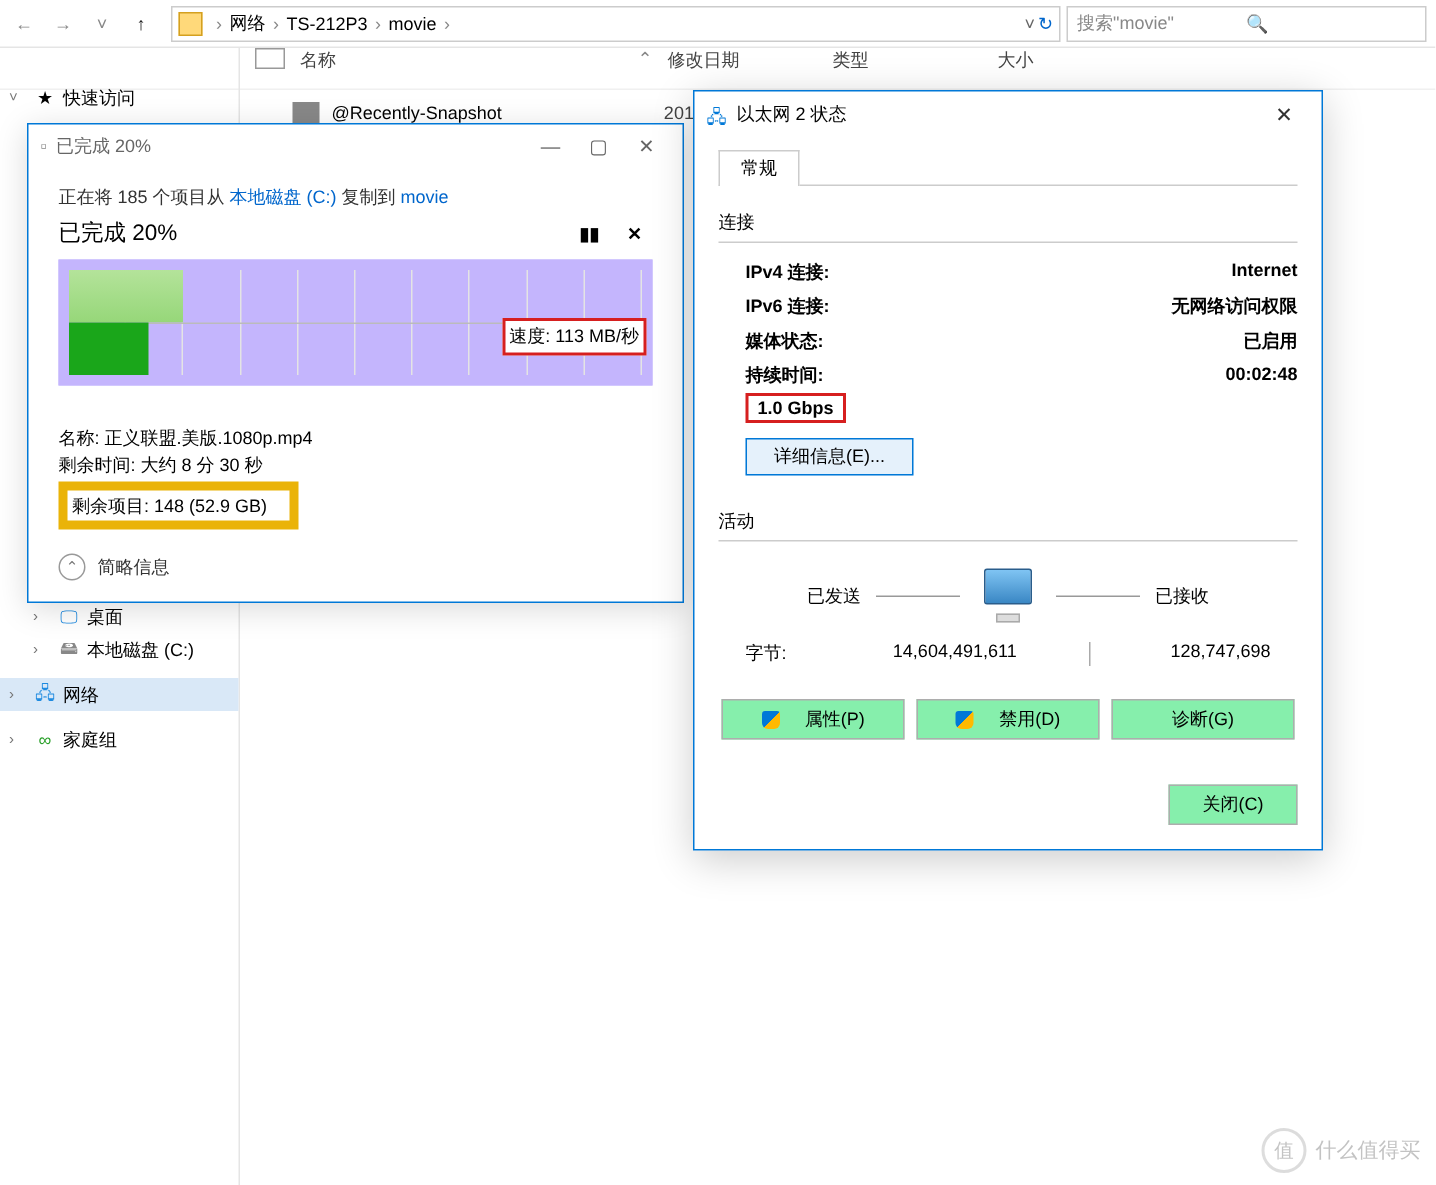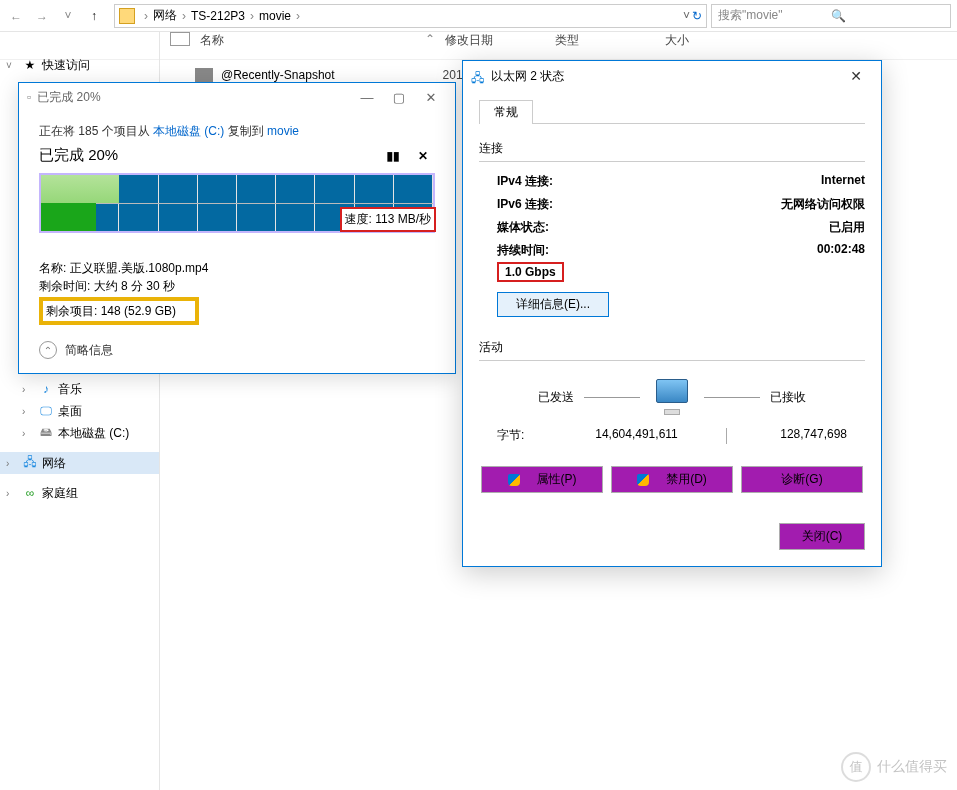--- a/index.html
+++ b/index.html
@@ -39,29 +39,29 @@
     .copy-dlg { position: absolute; left: 18px; top: 82px; width: 438px; border: 1px solid #0078d7; background: #fff; box-shadow: 0 4px 20px rgba(0,0,0,.15); }
     .copy-titlebar { height: 28px; display: flex; align-items: center; padding: 0 8px; color: #666; font-size: 12px; }
     .copy-titlebar .spacer { flex: 1; }
     .copy-winbtn { width: 32px; height: 20px; display:flex; align-items:center; justify-content:center; color:#666; font-size:13px; }
     .copy-body { padding: 12px 20px 14px; }
     .copy-msg { color: #333; font-size: 12px; }
     .copy-link { color: #0066cc; }
     .copy-prog-row { display: flex; align-items: center; margin-top: 6px; }
     .copy-prog-title { font-size: 15px; flex: 1; }
     .copy-ctrl-btn { width: 24px; height: 16px; display:flex; align-items:center; justify-content:center; font-weight:bold; margin-left:6px; }
-    .chart { margin-top: 8px; height: 60px; border: 2px solid #c4b5fd; position: relative; background: #0369a1; }
+    .chart { margin-top: 8px; height: 84px; border: 7px solid #c4b5fd; position: relative; background: #c4b5fd; }
     .chart-grid { position:absolute; inset:0; display:grid; grid-template-columns: repeat(10,1fr); }
     .chart-grid div { border-right:1px solid #e4e4e4; }
     .chart-mid { position:absolute; left:0; right:0; top:50%; border-top:1px solid #bbb; }
     .chart-top { position:absolute; left:0; width:20%; top:0; height:50%; background: linear-gradient(#b4e39a,#96d779); }
     .chart-bot { position:absolute; left:0; width:14%; bottom:0; height:50%; background:#1aa61a; }
     .speed-box { position:absolute; right:-3px; top:32px; border:2px solid #d61f1f; padding:2px 3px; font-size:12px; background:#fff; }
     .copy-info { margin-top: 26px; line-height: 18px; font-size: 12px; }
-    .remain-box { border:4px solid #eab308; padding:1px 3px; display:inline-block; margin-top:2px; width:160px; }
+    .remain-box { border:6px solid #eab308; padding:1px 3px; display:inline-block; margin-top:2px; width:160px; }
     .copy-toggle { margin-top: 16px; display:flex; align-items:center; gap:8px; color:#333; }
     .caret-circle { width:18px; height:18px; border:1px solid #999; border-radius:50%; display:flex; align-items:center; justify-content:center; font-size:10px; color:#777; }
 
     
     .eth-dlg { position: absolute; left: 462px; top: 60px; width: 420px; border: 1px solid #0078d7; background: #fff; box-shadow: 0 6px 26px rgba(0,0,0,.2); }
     .eth-titlebar { height: 30px; display:flex; align-items:center; padding:0 8px; }
     .eth-titlebar .icon { width:14px; height:14px; margin-right:6px; color:#0078d7; }
     .eth-titlebar .spacer { flex:1; }
     .eth-close { width:34px; height:22px; display:flex; align-items:center; justify-content:center; font-size:14px; color:#333; }
     .eth-body { padding: 8px 16px 16px; }
@@ -78,21 +78,21 @@
     .activity { margin-top: 10px; display:flex; align-items:center; justify-content:center; gap:10px; padding:8px 18px; }
     .act-dash { width:56px; border-top:1px solid #999; }
     .act-pc { width:44px; height:36px; position:relative; }
     .act-screen { position:absolute; top:0; left:6px; width:32px; height:24px; background:linear-gradient(#7fc4f3,#3a87c4); border:1px solid #2a5d8b; border-radius:2px; }
     .act-base { position:absolute; bottom:0; left:14px; width:16px; height:6px; background:#ddd; border:1px solid #aaa; }
     .act-row { display:flex; padding:4px 18px; font-size:12px; }
     .act-mid { flex:1; text-align:center; }
     .act-bar { width:1px; background:#aaa; height:16px; margin:0 10px; align-self:center; }
     .act-right { width:110px; text-align:right; }
     .btn-row { display:flex; gap:8px; margin:18px 0 6px 0; padding:0 2px; }
-    .win-btn { border:1px solid #adadad; background:#a21caf; padding:4px 10px; font-size:12px; display:flex; align-items:center; justify-content:center; gap:17px; flex:1; }
+    .win-btn { border:1px solid #adadad; background:#86efac; padding:4px 10px; font-size:12px; display:flex; align-items:center; justify-content:center; gap:17px; flex:1; }
     .shield { width:12px; height:12px; display:inline-block; background:linear-gradient(135deg,#0078d7 50%,#ffb900 50%); border-radius:2px 2px 4px 4px; }
     .close-row { display:flex; justify-content:flex-end; margin-top:30px; }
 
     
     .watermark { position:absolute; right:10px; bottom:8px; display:flex; align-items:center; gap:6px; opacity:.5; color:#888; font-size:14px; }
     .wm-circle { width:30px; height:30px; border:2px solid #bbb; border-radius:50%; display:flex; align-items:center; justify-content:center; font-size:13px; }
   </style>
 </head>
 <body>
 

